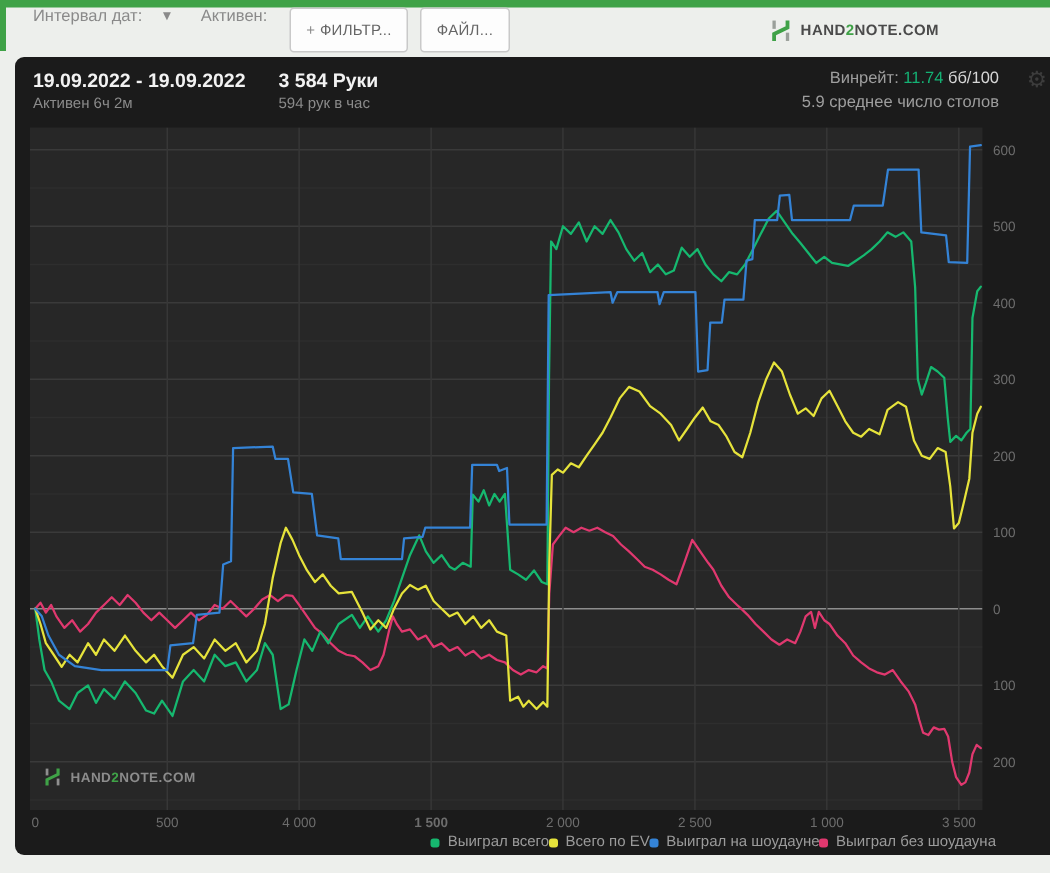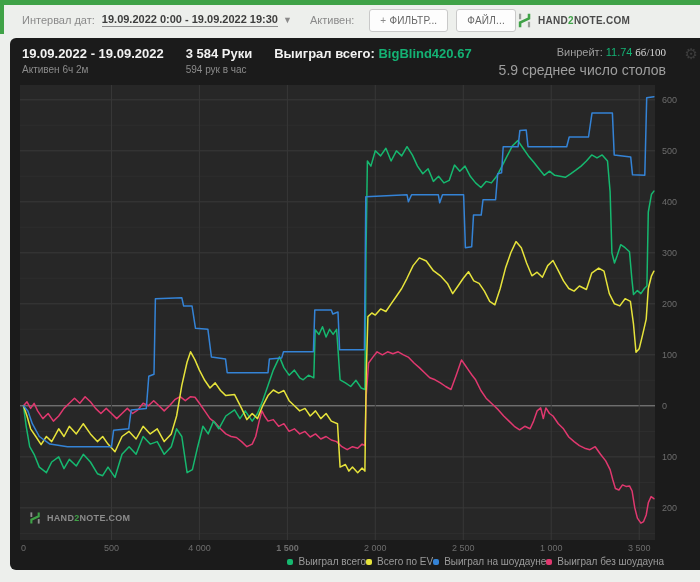--- a/index.html
+++ b/index.html
@@ -6,21 +6,21 @@
   body{
     width:700px;height:582px;position:relative;overflow:hidden;
     background:#edefec;
     font-family:"Liberation Sans","DejaVu Sans",sans-serif;
     -webkit-font-smoothing:antialiased;
   }
   .top-accent{position:absolute;left:0;top:0;width:700px;height:5px;background:#3fa247;}
   .left-accent{position:absolute;left:0;top:0;width:4px;height:34px;background:#3fa247;}
   .toolbar{
     position:absolute;left:0;top:5px;width:640px;height:30px;
-    display:flex;align-items:center;box-sizing:border-box;padding:0 14px 0 22px;
+    display:flex;box-sizing:border-box;padding:0 14px 0 22px;
     font-size:11px;color:#8a8a8a;
   }
   .tb-label{color:#8a8a8a;margin-right:7px;white-space:nowrap;}
   .date-range{
     color:#3d3d3d;font-weight:bold;border-bottom:1px solid #8f8f8f;
     padding-bottom:1px;cursor:pointer;white-space:nowrap;
   }
   .caret{color:#8a8a8a;font-size:9px;margin:0 18px 0 5px;}
   .tb-btn{
     background:#fdfdfd;border:1px solid #c9c9c9;border-radius:3px;
@@ -43,22 +43,22 @@
   }
   .ph-block{margin-right:22px;}
   .ph-title{font-size:13px;font-weight:bold;color:#f2f2f2;white-space:nowrap;}
   .ph-sub{font-size:10px;color:#8b8b8b;margin-top:3px;white-space:nowrap;}
   .won-block{text-align:right;}
   .won-line1{font-size:13px;font-weight:bold;color:#f2f2f2;white-space:nowrap;}
   .won-line2{font-size:10px;color:#b5b5b5;margin-top:3px;white-space:nowrap;}
   .accent-val{color:#14b274;}
   .winrate-block{text-align:right;margin-left:auto;margin-right:28px;}
   .wr-line1{font-size:11px;color:#9e9e9e;white-space:nowrap;}
-  .wr-units{color:#d6d6d6;font-family:Liberation Serif, serif;}
-  .wr-line2{font-size:14px;color:#9e9e9e;margin-top:4px;white-space:nowrap;}
+  .wr-units{color:#d6d6d6;}
+  .wr-line2{font-size:11px;color:#9e9e9e;margin-top:4px;white-space:nowrap;}
   .gear{
     position:absolute;right:8px;top:8px;font-size:15px;color:#3c3c3c;cursor:pointer;
     line-height:1;
   }
 
   .chart-area{
     position:absolute;left:10px;top:47px;width:635px;height:455px;
     background:#272727;
   }
   #chart-svg{position:absolute;left:0;top:0;}
@@ -79,21 +79,20 @@
   .wm-text{font-size:9px;font-weight:bold;color:#8c8c8c;letter-spacing:.3px;}
 </style>
 </head>
 <body>
 
 <div class="top-accent"></div>
 <div class="left-accent"></div>
 
 <div class="toolbar">
   <span class="tb-label">Интервал дат:</span>
-  <span class="date-range">19.09.2022 0:00 - 19.09.2022 19:30</span>
   <span class="caret">▼</span>
   <span class="tb-label">Активен:</span>
   <button class="tb-btn"><span class="plus">+</span><span>ФИЛЬТР...</span></button>
   <button class="tb-btn"><span>ФАЙЛ...</span></button>
   <span class="tb-spacer"></span>
   <span class="brand">
     <svg width="17" height="17" viewBox="0 0 20 20">
       <rect x="3.5" y="2" width="2.6" height="6.5" fill="#9a9f9a"></rect>
       <rect x="14" y="11.5" width="2.6" height="6.5" fill="#9a9f9a"></rect>
       <path d="M4.8 18 L4.8 12.5 L15.3 7.5 L15.3 2" stroke="#3fa247" stroke-width="3" fill="none"></path>
@@ -106,21 +105,20 @@
   <div class="panel-header">
     <div class="ph-block">
       <div class="ph-title">19.09.2022 - 19.09.2022</div>
       <div class="ph-sub">Активен 6ч 2м</div>
     </div>
     <div class="ph-block">
       <div class="ph-title">3 584 Руки</div>
       <div class="ph-sub">594 рук в час</div>
     </div>
     <div class="ph-block won-block">
-      <div class="won-line1"><span>Выиграл всего: </span><span class="accent-val">BigBlind420.67</span></div>
     </div>
     <div class="winrate-block">
       <div class="wr-line1"><span>Винрейт: </span><span class="accent-val">11.74</span><span class="wr-units"> бб/100</span></div>
       <div class="wr-line2">5.9 среднее число столов</div>
     </div>
     <div class="gear">⚙</div>
   </div>
 
   <div class="chart-area">
     <svg id="chart-svg" width="635" height="455">

